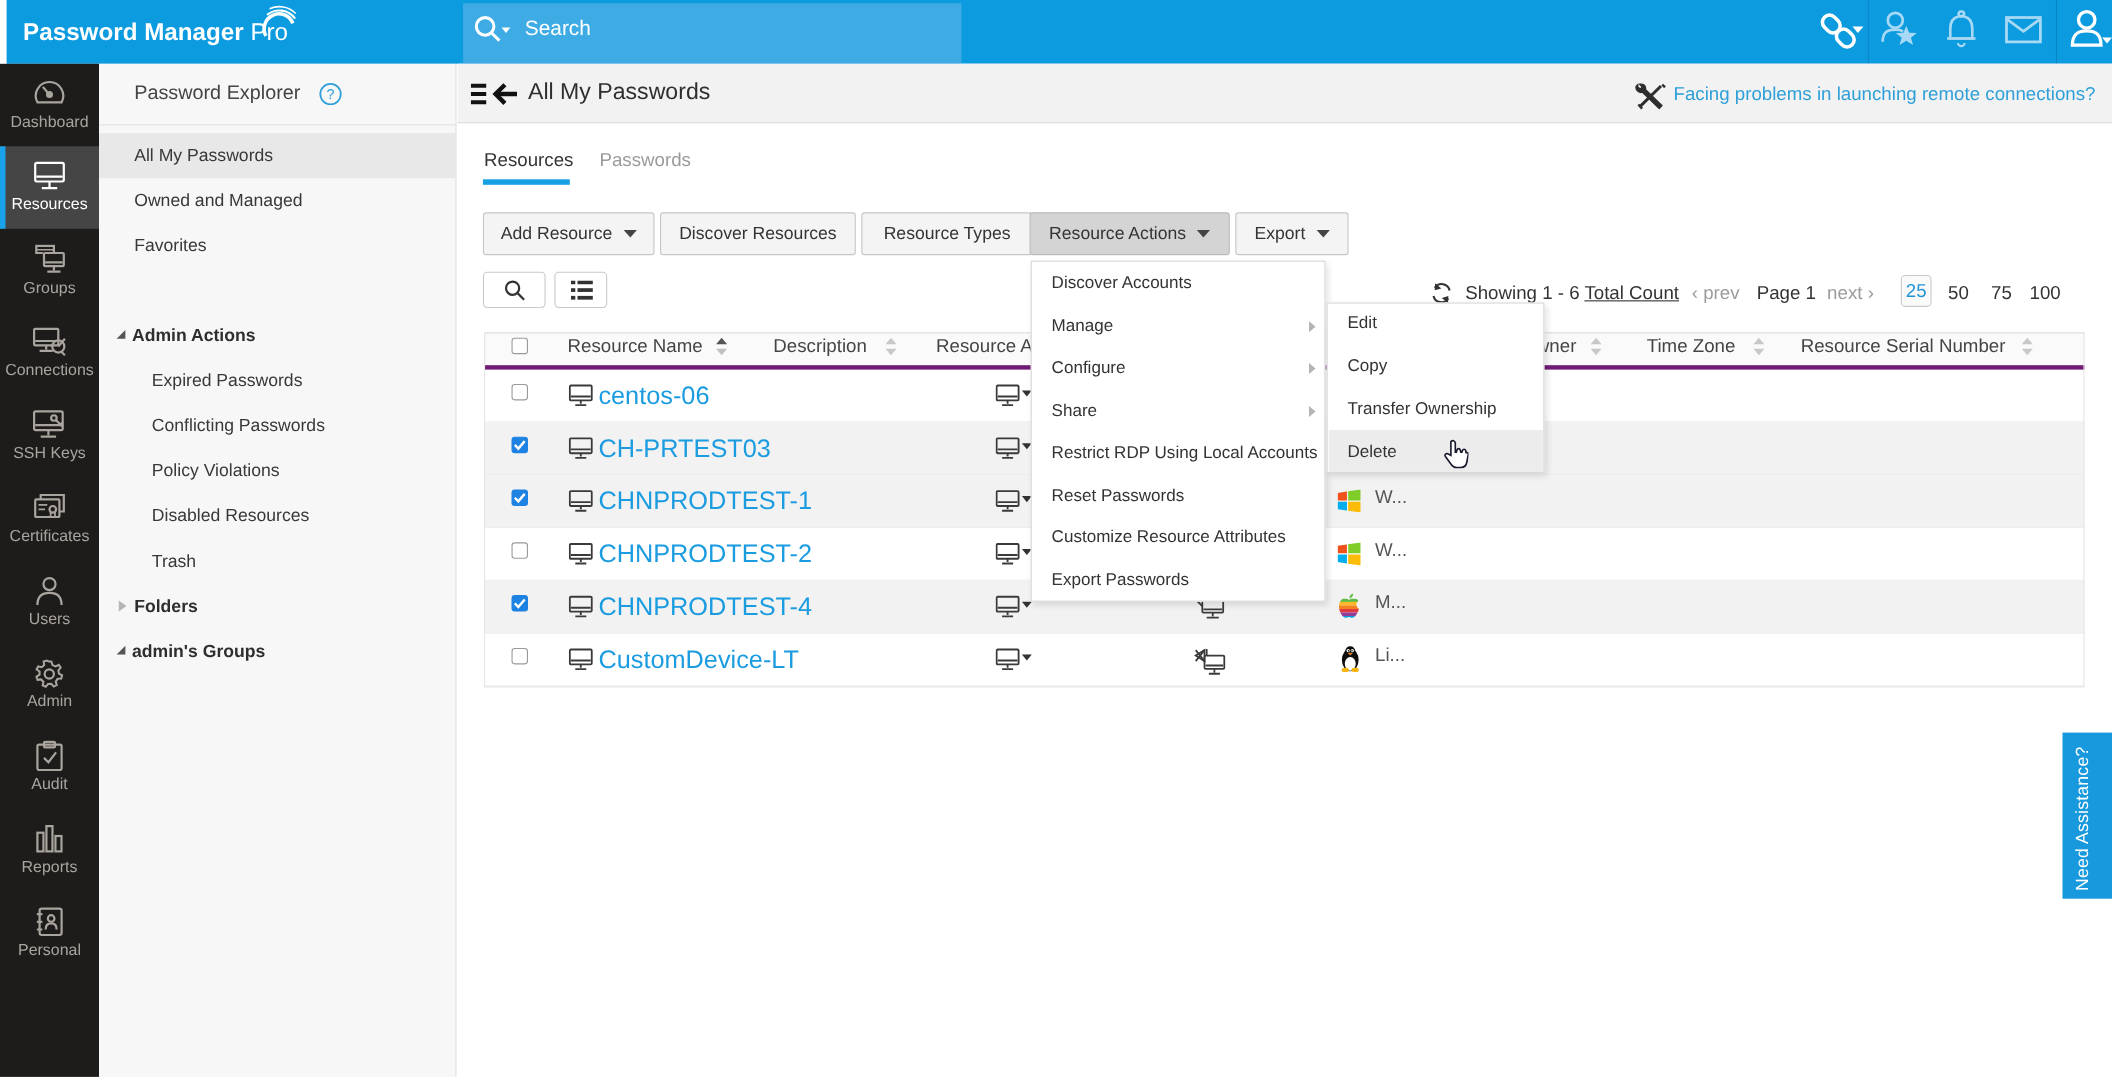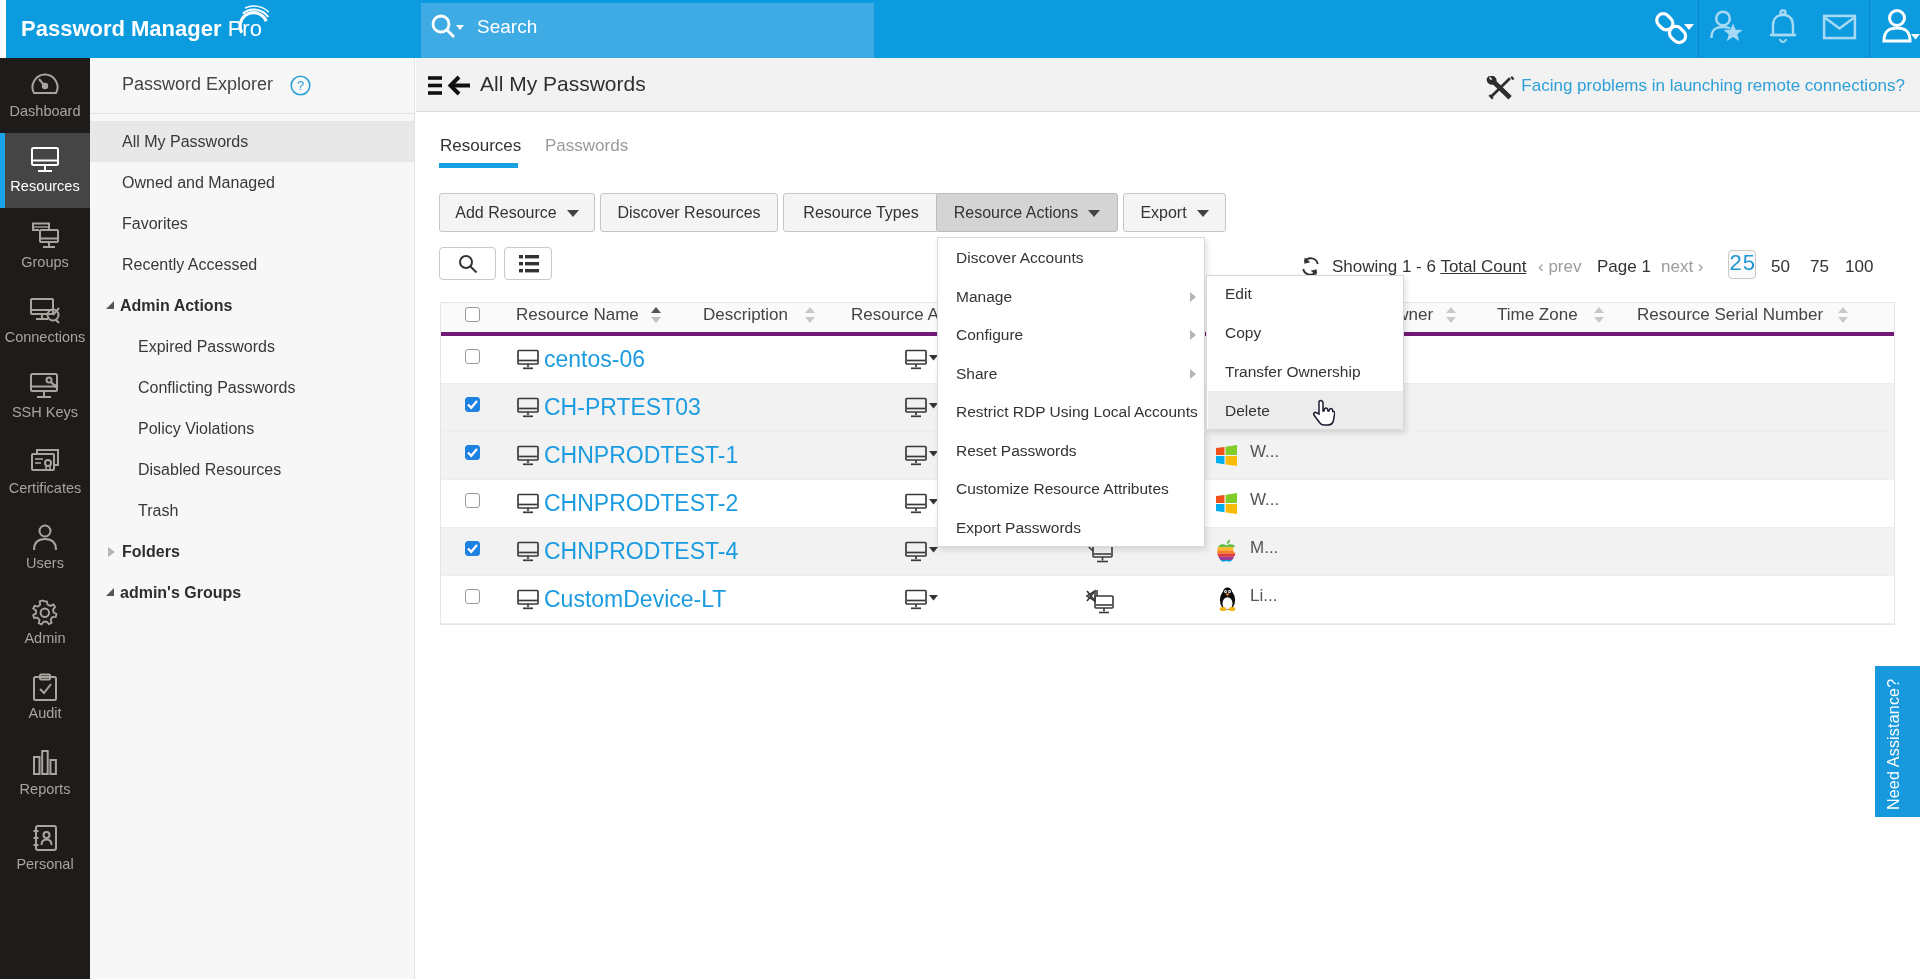--- a/index.html
+++ b/index.html
@@ -260,21 +260,20 @@
   <div id="exptitle">
       <span class="t">Password Explorer</span>
     <svg style="position:absolute;left:200px;top:17px" width="21" height="21" viewBox="0 0 21 21">
         <circle cx="10.5" cy="10.5" r="9.3" fill="none" stroke="#2d9fd9" stroke-width="1.6"></circle>
         <text x="10.5" y="15" text-anchor="middle" font-size="13" fill="#2d9fd9" font-family="Liberation Sans">?</text>
       </svg>
   </div>
   <div class="expitem sel" style="top:63px"><span class="tx1">All My Passwords</span></div>
   <div class="expitem" style="top:104px"><span class="tx1">Owned and Managed</span></div>
   <div class="expitem" style="top:145px"><span class="tx1">Favorites</span></div>
-  <div class="expitem" style="top:186px"><span class="tx1">Recently Accessed</span></div>
   <div class="expitem hdr" style="top:227px"><span class="tri-open"></span>Admin Actions</div>
   <div class="expitem" style="top:268px"><span class="tx2">Expired Passwords</span></div>
   <div class="expitem" style="top:309px"><span class="tx2">Conflicting Passwords</span></div>
   <div class="expitem" style="top:391px"><span class="tx2">Disabled Resources</span></div>
   <div class="expitem" style="top:350px"><span class="tx2">Policy Violations</span></div>
   <div class="expitem" style="top:432px"><span class="tx2">Trash</span></div>
   <div class="expitem hdr" style="top:473px"><span class="tri-closed"></span>Folders</div>
   <div class="expitem hdr" style="top:514px"><span class="tri-open"></span>admin's Groups</div>
 </div>
 <div id="main">
@@ -332,21 +331,21 @@
         <path d="M17.8 7 A 7.4 7.4 0 0 0 4.4 4.6"></path>
         <path d="M3.2 12 A 7.4 7.4 0 0 0 16.6 14.4"></path>
       </g>
       <path d="M4.6 0.5 L4.3 6.8 L10.3 5.2 Z" fill="#333"></path>
       <path d="M16.4 18.5 L16.7 12.2 L10.7 13.8 Z" fill="#333"></path>
     </svg>
   <div class="abs" style="left:916px;top:199px;font-size:17px;color:#333;">Showing 1 - 6 <span style="text-decoration:underline">Total Count</span></div>
   <div class="abs" style="left:1122px;top:199px;font-size:17px;color:#9b9b9b;">‹ prev</div>
   <div class="abs" style="left:1181px;top:199px;font-size:17px;color:#333;">Page 1</div>
   <div class="abs" style="left:1245px;top:199px;font-size:17px;color:#9b9b9b;">next ›</div>
-  <div class="pgbox" style="left:1312px;width:28px;border:1px solid #c9c9c9;background:#fafafa;color:#2196d6;font-size:22px;top:192px;font-family:Liberation Mono, monospace;">25</div>
+  <div class="pgbox" style="left:1312px;width:28px;border:1px solid #c9c9c9;background:#fafafa;color:#2196d6;font-size:17px;top:192px;">25</div>
   <div class="abs" style="left:1355px;top:199px;font-size:17px;color:#333;">50</div>
   <div class="abs" style="left:1394px;top:199px;font-size:17px;color:#333;">75</div>
   <div class="abs" style="left:1429px;top:199px;font-size:17px;color:#333;">100</div>
   <div class="abs" style="left:24px;top:244px;width:1455px;height:323px;border:1px solid #e5e5e5;z-index:5;pointer-events:none;"></div>
   <div id="tbl">
     <div id="thead">
       <span class="cb" style="top:4px"></span>
       <span class="abs" style="left:76px;top:2px">Resource Name</span>
       <svg class="abs" style="left:210px;top:4px" width="12" height="16" viewBox="0 0 12 16">
           <path d="M6 0 L11 6 L1 6 Z" fill="#555"></path>

